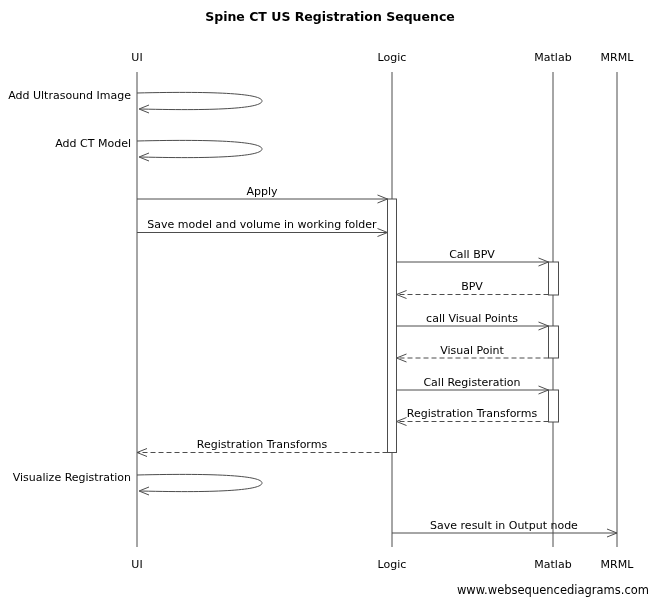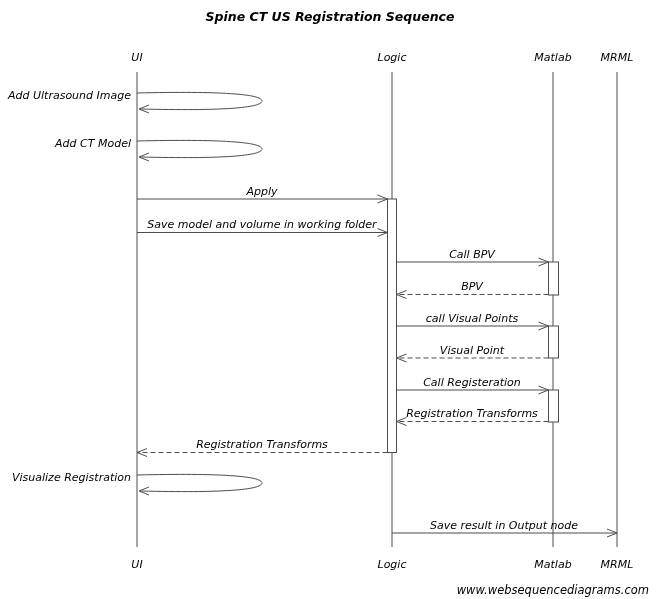--- a/index.html
+++ b/index.html
@@ -6,21 +6,20 @@
     margin: 0;
     padding: 0;
     background: #ffffff;
   }
   .diagram-wrap {
     position: relative;
     width: 656px;
     height: 599px;
     background: var(--color-background, #ffffff);
     font-family: "DejaVu Sans", "Liberation Sans", sans-serif;
-    font-style: italic;
   }
   svg { display: block; }
   svg text {
     fill: var(--color-text, #000000);
     font-family: "DejaVu Sans", "Liberation Sans", sans-serif;
   }
   .title-text { font-size: 12.5px; font-weight: bold; }
   .actor-text { font-size: 11px; }
   .msg-text   { font-size: 11px; }
   .wm-text    { font-size: 11.5px; }

